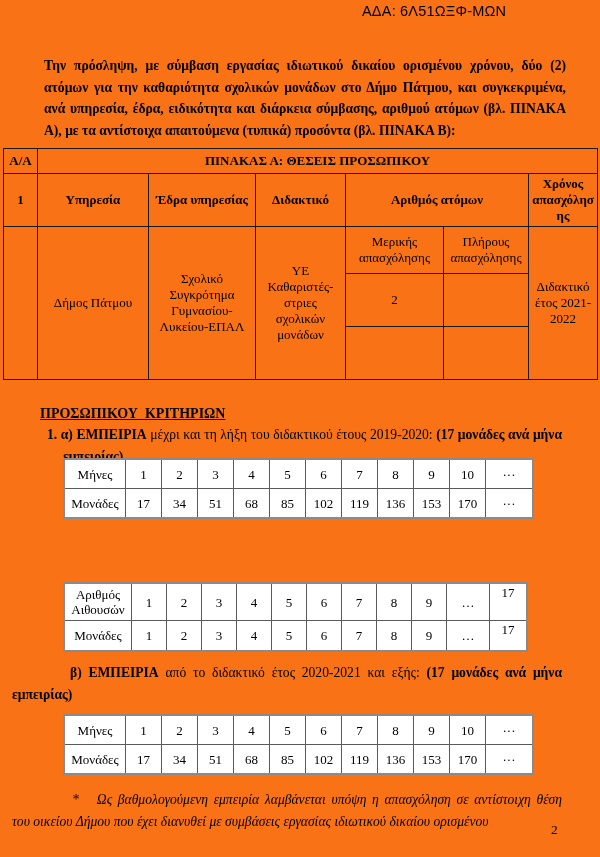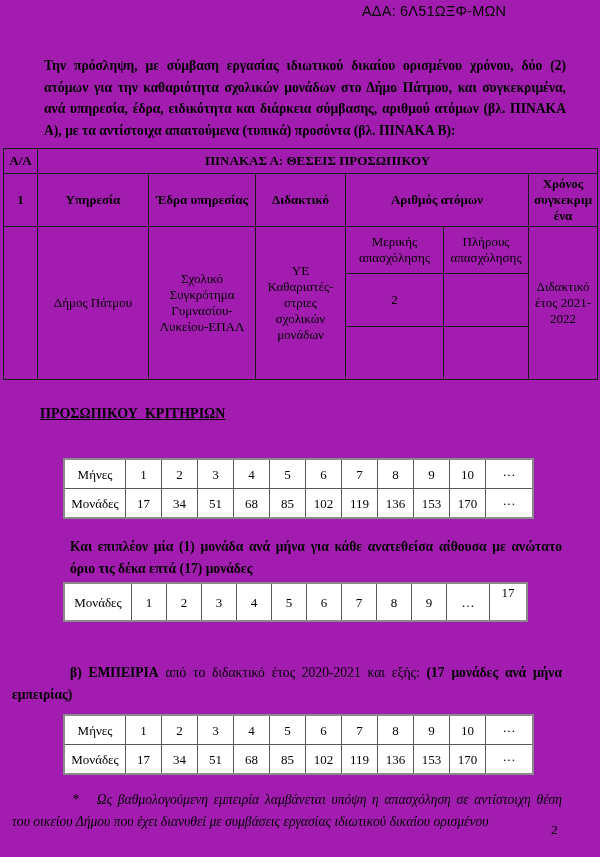--- a/index.html
+++ b/index.html
@@ -1,17 +1,17 @@
 <!DOCTYPE html>
 <html><head>
 <meta charset="utf-8">
 <style>
   html,body{margin:0;padding:0;background:#e8e8e8;}
   .page{
-    position:relative;width:600px;height:857px;background:#a21caf;
+    position:relative;width:600px;height:857px;background:#f97316;
     font-family:"Liberation Serif","DejaVu Serif",serif;color:#000;
     overflow:hidden;margin:0 auto;
   }
   .b{font-weight:bold;}
   .bw{overflow-wrap:anywhere;word-wrap:break-word;}
 
   
   .ada{
     position:absolute;top:3px;left:362px;
     font-family:"Liberation Sans","DejaVu Sans",sans-serif;
@@ -102,21 +102,21 @@
         <tr class="r1">
       <td class="b">Α/Α</td>
       <td class="b" colspan="6">ΠΙΝΑΚΑΣ Α: ΘΕΣΕΙΣ ΠΡΟΣΩΠΙΚΟΥ</td>
     </tr>
     <tr class="r2">
       <td class="b">1</td>
       <td class="b">Υπηρεσία</td>
       <td class="b">Έδρα υπηρεσίας</td>
       <td class="b">Διδακτικό</td>
       <td class="b" colspan="2">Αριθμός ατόμων</td>
-      <td class="b bw">Χρόνος συγκεκριμένα</td>
+      <td class="b bw">Χρόνος απασχόλησης</td>
     </tr>
     <tr class="r3">
       <td rowspan="3"></td>
       <td rowspan="3">Δήμος Πάτμου</td>
       <td rowspan="3">Σχολικό Συγκρότημα Γυμνασίου-Λυκείου-ΕΠΑΛ</td>
       <td rowspan="3" class="bw">ΥΕ Καθαριστές-στριες σχολικών μονάδων</td>
       <td>Μερικής απασχόλησης</td>
       <td class="bw">Πλήρους απασχόλησης</td>
       <td rowspan="3" class="bw">Διδακτικό έτος 2021-2022</td>
     </tr>
@@ -126,20 +126,26 @@
     </tr>
     <tr class="r5">
       <td></td>
       <td></td>
     </tr>
   </tbody>
     </table>
 
   <div class="heading">ΠΡΟΣΩΠΙΚΟΥ  ΚΡΙΤΗΡΙΩΝ</div>
 
+  <div class="item-a">
+    <span class="b">1.</span>
+    <span class="b">α) ΕΜΠΕΙΡΙΑ</span>
+    <span>μέχρι και τη λήξη του διδακτικού έτους 2019-2020:</span>
+    <span class="b">(17 μονάδες ανά μήνα εμπειρίας)</span>
+  </div>
 
   <table class="st t1">
     <tbody>
         <tr>
       <td class="lbl">Μήνες</td>
     <td>1</td>
           <td>2</td>
           <td>3</td>
           <td>4</td>
           <td>5</td>
@@ -160,24 +166,37 @@
           <td>102</td>
           <td>119</td>
           <td>136</td>
           <td>153</td>
           <td>170</td>
           <td>···</td>
         </tr>
   </tbody>
     </table>
 
-  <p class="kai">Και επιπλέον μία (1) μονάδα ανά μήνα για κάθε ανατεθείσα αίθουσα με ανώτατο όριο τις δέκα επτά (17) μονάδες</p>
 
   <table class="st t2">
     <tbody>
+        <tr>
+      <td class="lbl">Αριθμός Αιθουσών</td>
+    <td>1</td>
+          <td>2</td>
+          <td>3</td>
+          <td>4</td>
+          <td>5</td>
+          <td>6</td>
+          <td>7</td>
+          <td>8</td>
+          <td>9</td>
+          <td>…</td>
+          <td>17</td>
+        </tr>
     <tr>
       <td class="lbl">Μονάδες</td>
     <td>1</td>
           <td>2</td>
           <td>3</td>
           <td>4</td>
           <td>5</td>
           <td>6</td>
           <td>7</td>
           <td>8</td>

